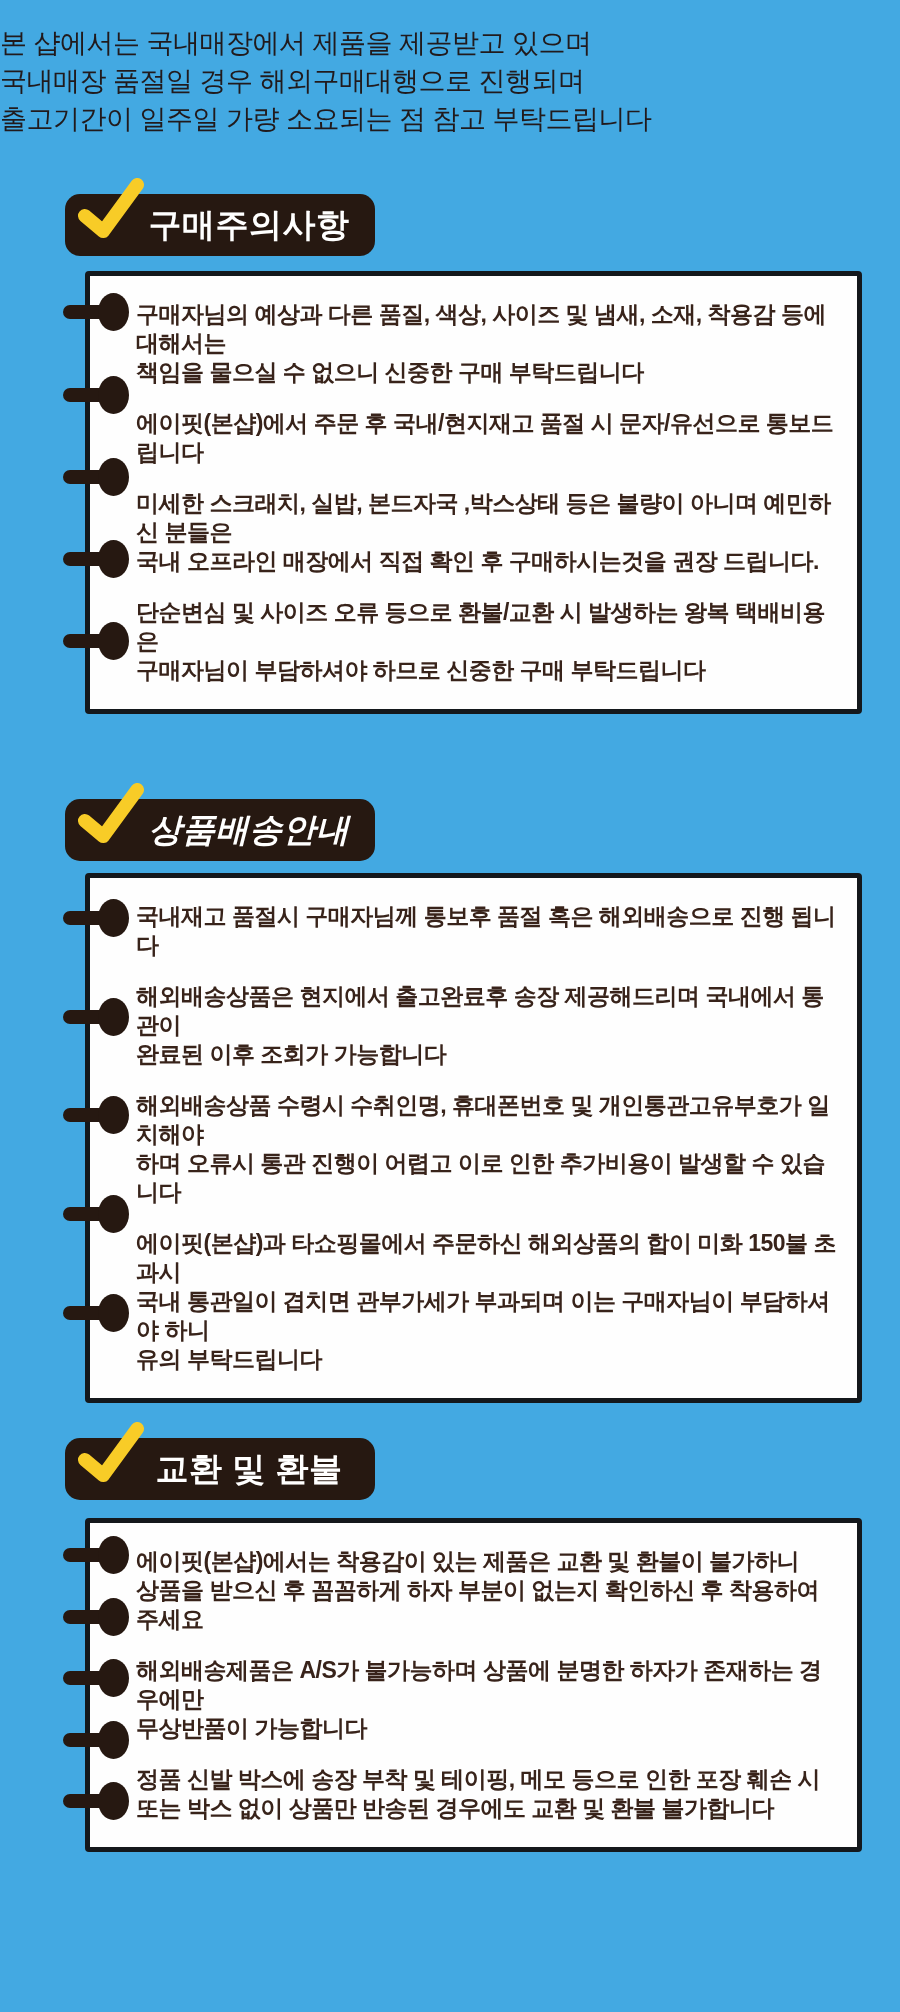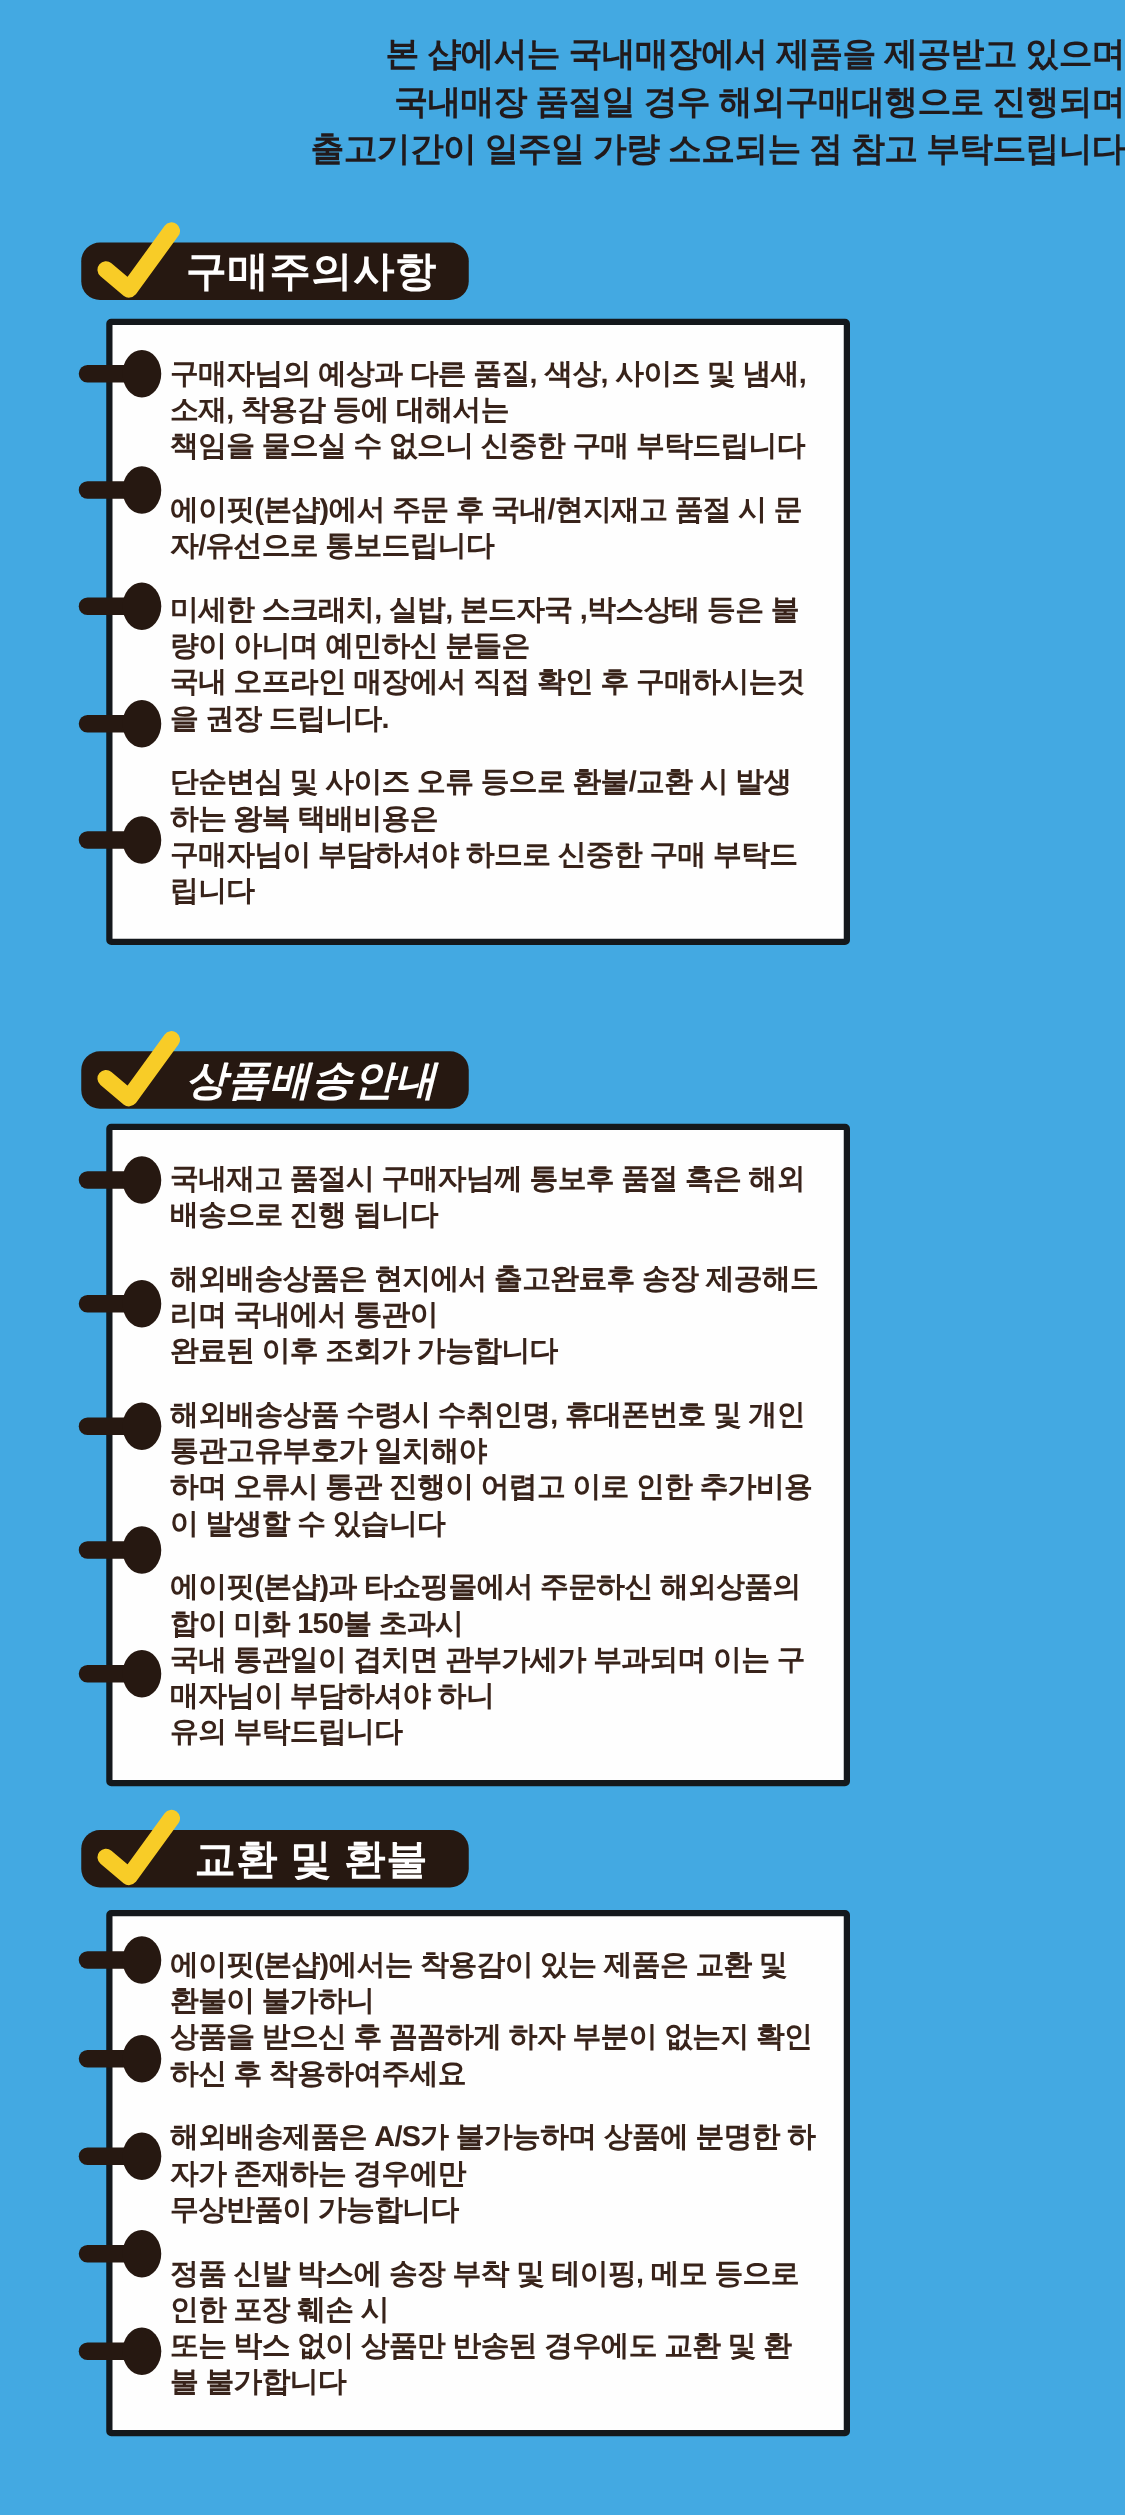--- a/index.html
+++ b/index.html
@@ -16,33 +16,33 @@
   body{
     margin:0;
     width:900px;
     height:2012px;
     overflow:hidden;
     background:var(--page-bg);
     font-family:"Liberation Sans", sans-serif;
   }
   .top-notice{
     padding-top:24px;
-    text-align:right;
+    text-align:left;
     color:var(--top-text);
     font-size:27px;
-    font-weight:700;
+    font-weight:400;
     line-height:38px;
     letter-spacing:-0.5px;
     white-space:pre-line;
   }
   .section-header{
     position:relative;
     margin-left:65px;
     width:310px;
-    height:46px;
+    height:62px;
     background:var(--header-bg);
     border-radius:15px;
     display:flex;
     align-items:center;
     justify-content:center;
     box-sizing:border-box;
     padding-left:58px;
   }
   .check{
     position:absolute;
@@ -62,21 +62,21 @@
     color:var(--header-text);
     font-size:33px;
     font-weight:800;
     white-space:nowrap;
     letter-spacing:0.5px;
   }
   .notice-box{
     position:relative;
     margin-left:85px;
     margin-top:15px;
-    width:595px;
+    width:777px;
     box-sizing:border-box;
     background:var(--box-bg);
     border:5px solid var(--box-border);
     border-radius:4px;
     padding:24px 20px 16px 46px;
   }
   .pin{
     position:absolute;
     left:-27px;
     width:66px;

